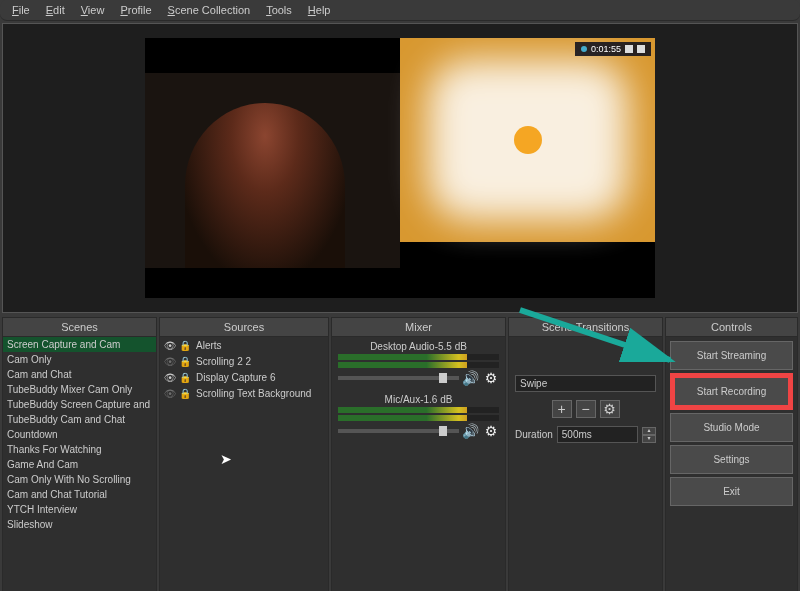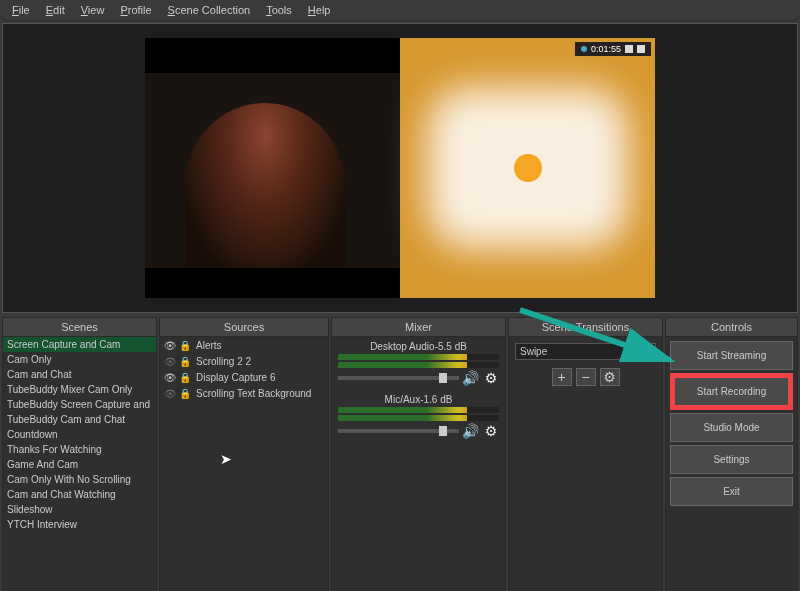--- a/index.html
+++ b/index.html
@@ -6,21 +6,21 @@
 body { background: #3a3a3a; color: #ccc; font-size: 11px; overflow: hidden; width: 800px; height: 591px; }
 
 .menubar { background: #3a3a3a; display: flex; padding: 2px 4px; border-bottom: 1px solid #2a2a2a; border-radius: 7px; }
 .menubar span { padding: 2px 8px; cursor: default; text-decoration: underline; text-decoration-color: transparent; }
 .menubar span::first-letter { text-decoration: underline; }
 
 .preview-area { background: #1e1e1e; height: 290px; display: flex; justify-content: center; align-items: center; border: 1px solid #555; margin: 2px; position: relative; }
 .preview-canvas { width: 510px; height: 260px; background: #000; position: relative; overflow: hidden; }
 .webcam-region { position: absolute; left: 0; top: 35px; width: 255px; height: 195px; background: #1a1410; }
 .webcam-person { position: absolute; left: 40px; top: 30px; width: 160px; height: 165px; background: radial-gradient(ellipse at 50% 20%, #8b4530 0%, #5c2a1a 30%, #1a0f08 80%); border-radius: 50% 50% 0 0; }
-.discord-region { position: absolute; right: 0; top: 0; width: 255px; height: 260px; background: #d89830; }
+.discord-region { position: absolute; right: 0; top: 0; width: 255px; height: 204px; background: #d89830; }
 .discord-blur { position: absolute; top: 50%; left: 50%; transform: translate(-50%, -50%); width: 200px; height: 160px; background: #fff; filter: blur(18px); border-radius: 40px; opacity: 0.85; }
 .discord-emoji { position: absolute; top: 50%; left: 50%; transform: translate(-50%, -50%); width: 28px; height: 28px; background: #f5a623; border-radius: 50%; }
 .timer-bar { position: absolute; top: 4px; right: 4px; background: rgba(20,20,30,0.9); color: #fff; padding: 2px 6px; font-size: 9px; display: flex; align-items: center; gap: 4px; }
 .timer-dot { width: 6px; height: 6px; background: #4ac; border-radius: 50%; }
 .timer-sq { width: 8px; height: 8px; background: #ddd; }
 
 .panels { display: flex; height: 280px; gap: 2px; padding: 2px; }
 .panel { background: #3a3a3a; display: flex; flex-direction: column; border: 1px solid #2a2a2a; }
 .panel-header { background: #444; text-align: center; padding: 3px; font-size: 11px; border-bottom: 1px solid #2a2a2a; }
 .panel-body { flex: 1; background: #2f2f2f; overflow: hidden; }
@@ -39,21 +39,21 @@
 .mixer-label-row { display: flex; justify-content: center; font-size: 10px; margin-bottom: 2px; }
 .meter { height: 6px; background: linear-gradient(to right, #2a6e2a 0%, #2a6e2a 55%, #d4c020 75%, #c02020 100%); margin-bottom: 2px; position: relative; }
 .meter::after { content: ''; position: absolute; right: 0; top: 0; width: 20%; height: 100%; background: #222; }
 .slider-row { display: flex; align-items: center; gap: 4px; }
 .slider-track { flex: 1; height: 4px; background: #555; position: relative; }
 .slider-thumb { position: absolute; right: 10%; top: -3px; width: 8px; height: 10px; background: #ccc; }
 .snd-icon, .gear-icon { width: 16px; height: 16px; color: #eee; display: inline-flex; justify-content: center; align-items: center; font-size: 14px; }
 
 .transitions { width: 155px; position: relative; }
 .trans-body { padding: 6px; }
-.trans-select { background: #222; width: 100%; padding: 2px 4px; font-size: 10px; color: #ccc; border: 1px solid #555; }
+.trans-select { background: #222; width: 100%; padding: 2px 4px; font-size: 10px; color: #ccc; border: 1px solid #555; margin-top: 32px; }
 .trans-btns { display: flex; justify-content: center; gap: 4px; margin: 8px 0; }
 .trans-btn { width: 20px; height: 18px; background: #444; border: 1px solid #666; color: #ccc; display: flex; justify-content: center; align-items: center; font-size: 14px; }
 .trans-dur-row { display: flex; align-items: center; gap: 4px; font-size: 10px; }
 .trans-dur-input { flex: 1; background: #222; border: 1px solid #555; color: #ccc; padding: 2px 4px; font-size: 10px; }
 .spinner { width: 14px; display: flex; flex-direction: column; }
 .spinner div { height: 8px; background: #444; border: 1px solid #666; font-size: 6px; text-align: center; line-height: 5px; }
 
 .controls { flex: 1; }
 .ctrl-body { padding: 4px; display: flex; flex-direction: column; gap: 3px; }
 .ctrl-btn { background: #4a4a4a; border: 1px solid #666; color: #ccc; padding: 8px; font-size: 10px; text-align: center; }
@@ -100,23 +100,23 @@
       <div class="scene-item sel">Screen Capture and Cam</div>
       <div class="scene-item">Cam Only</div>
       <div class="scene-item">Cam and Chat</div>
       <div class="scene-item">TubeBuddy Mixer Cam Only</div>
       <div class="scene-item">TubeBuddy Screen Capture and</div>
       <div class="scene-item">TubeBuddy Cam and Chat</div>
       <div class="scene-item">Countdown</div>
       <div class="scene-item">Thanks For Watching</div>
       <div class="scene-item">Game And Cam</div>
       <div class="scene-item">Cam Only With No Scrolling</div>
-      <div class="scene-item">Cam and Chat Watching</div>
+      <div class="scene-item">Cam and Chat Tutorial</div>
+      <div class="scene-item">YTCH Interview</div>
       <div class="scene-item">Slideshow</div>
-      <div class="scene-item">YTCH Interview</div>
     </div>
   </div>
 
   <div class="panel sources">
     <div class="panel-header">Sources</div>
     <div class="panel-body" style="position:relative;">
       <div class="source-row">
         <span class="eye-icon">👁</span>
         <span class="lock-icon">🔒</span>
         <span>Alerts</span>
@@ -178,20 +178,28 @@
 
   <div class="panel transitions">
     <div class="panel-header">Scene Transitions</div>
     <div class="panel-body trans-body">
       <div class="trans-select">Swipe</div>
       <div class="trans-btns">
         <div class="trans-btn">+</div>
         <div class="trans-btn">−</div>
         <div class="trans-btn">⚙</div>
       </div>
+      <div class="trans-dur-row">
+        <span>Duration</span>
+        <div class="trans-dur-input">500ms</div>
+        <div class="spinner">
+            <div>▴</div>
+            <div>▾</div>
+          </div>
+      </div>
     </div>
   </div>
 
   <div class="panel controls">
     <div class="panel-header">Controls</div>
     <div class="panel-body ctrl-body">
       <div class="ctrl-btn">Start Streaming</div>
       <div class="ctrl-btn highlight">Start Recording</div>
       <div class="ctrl-btn">Studio Mode</div>
       <div class="ctrl-btn">Settings</div>

